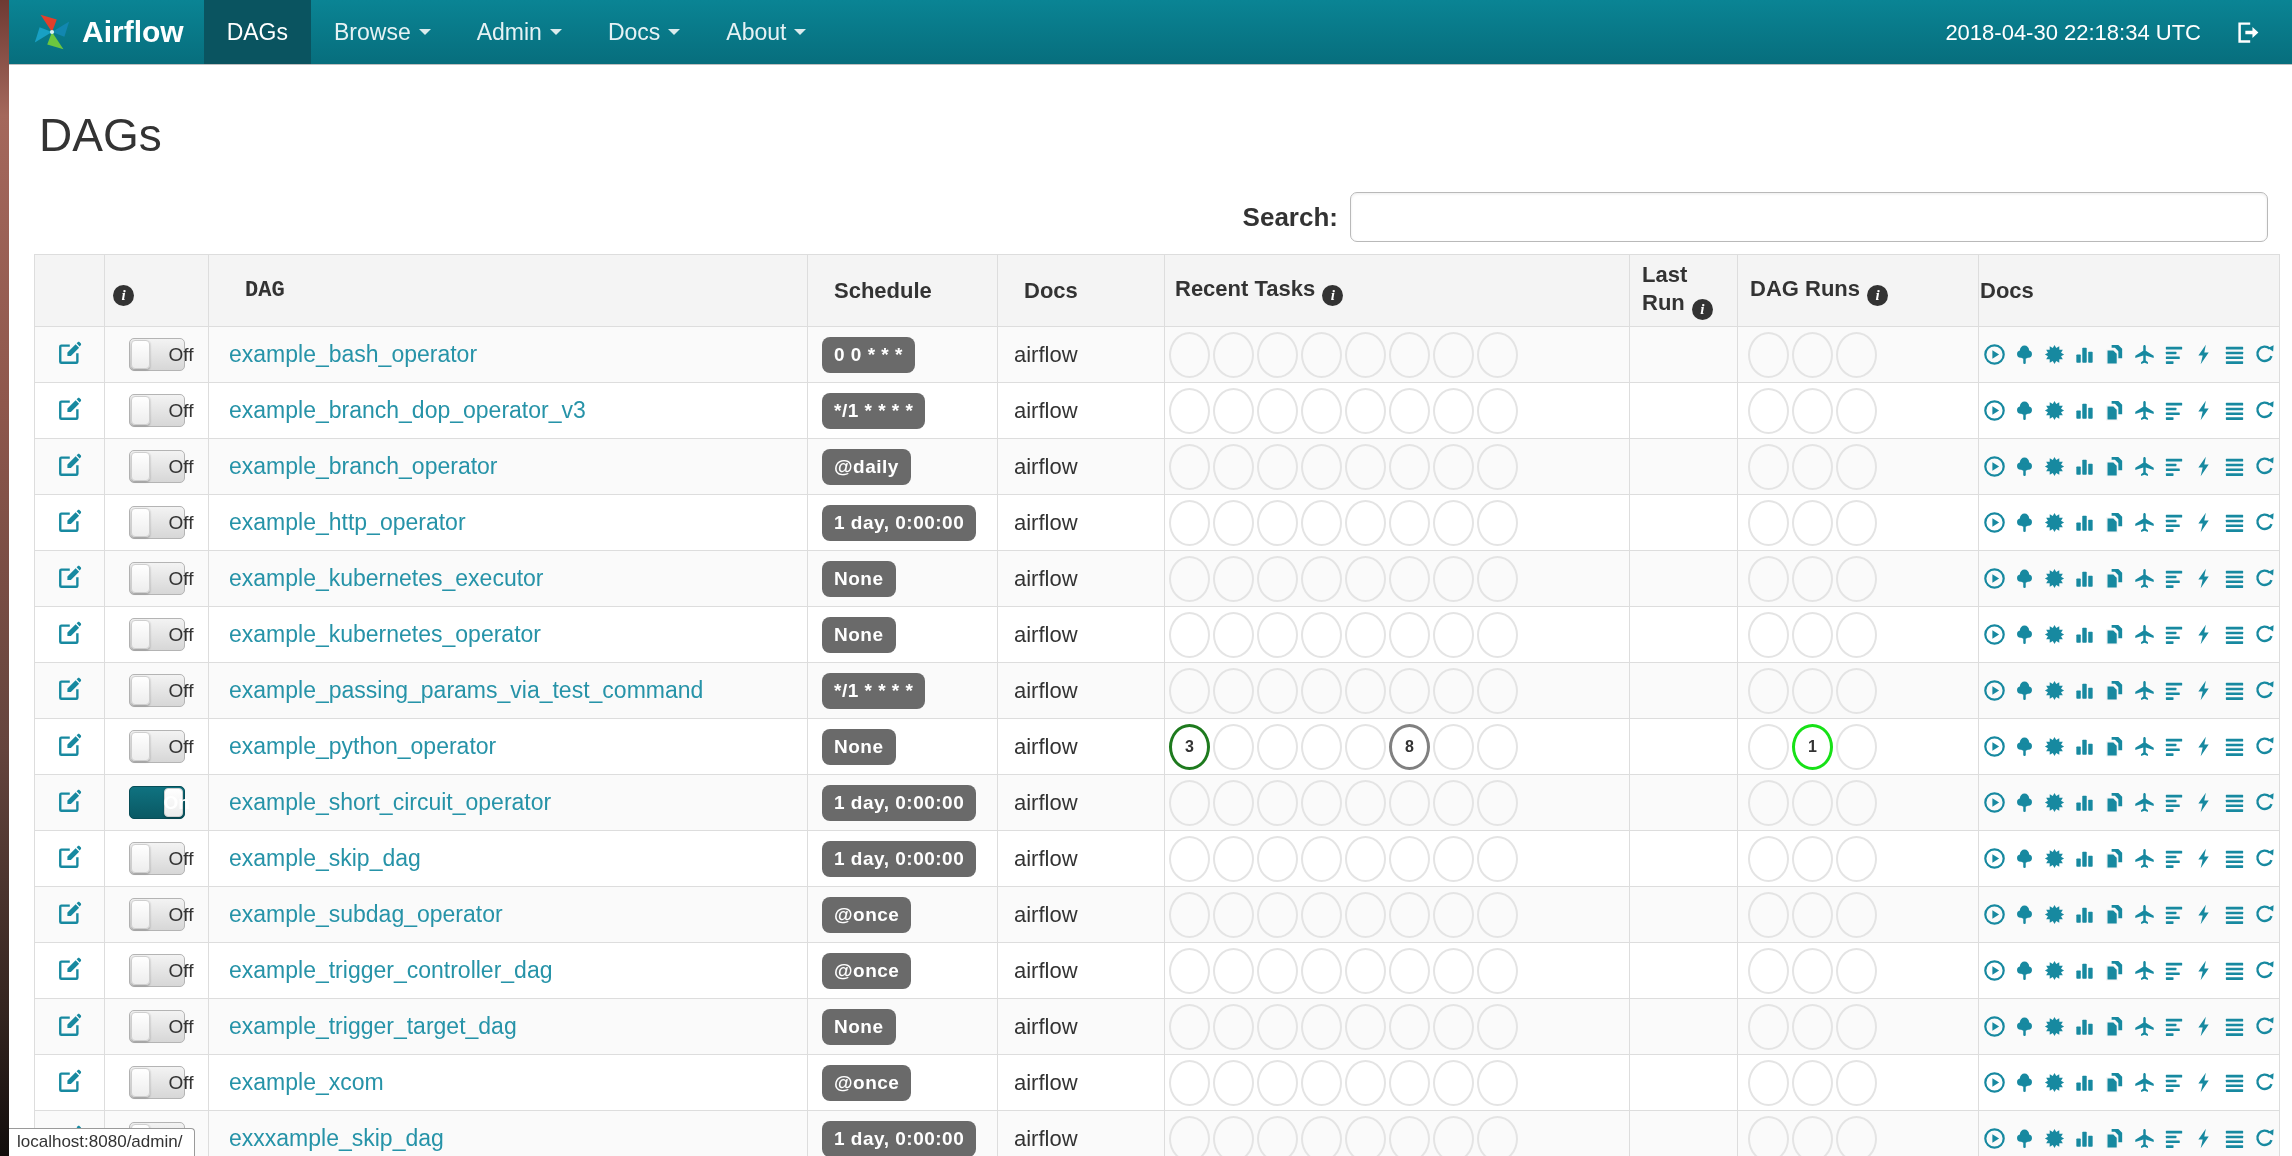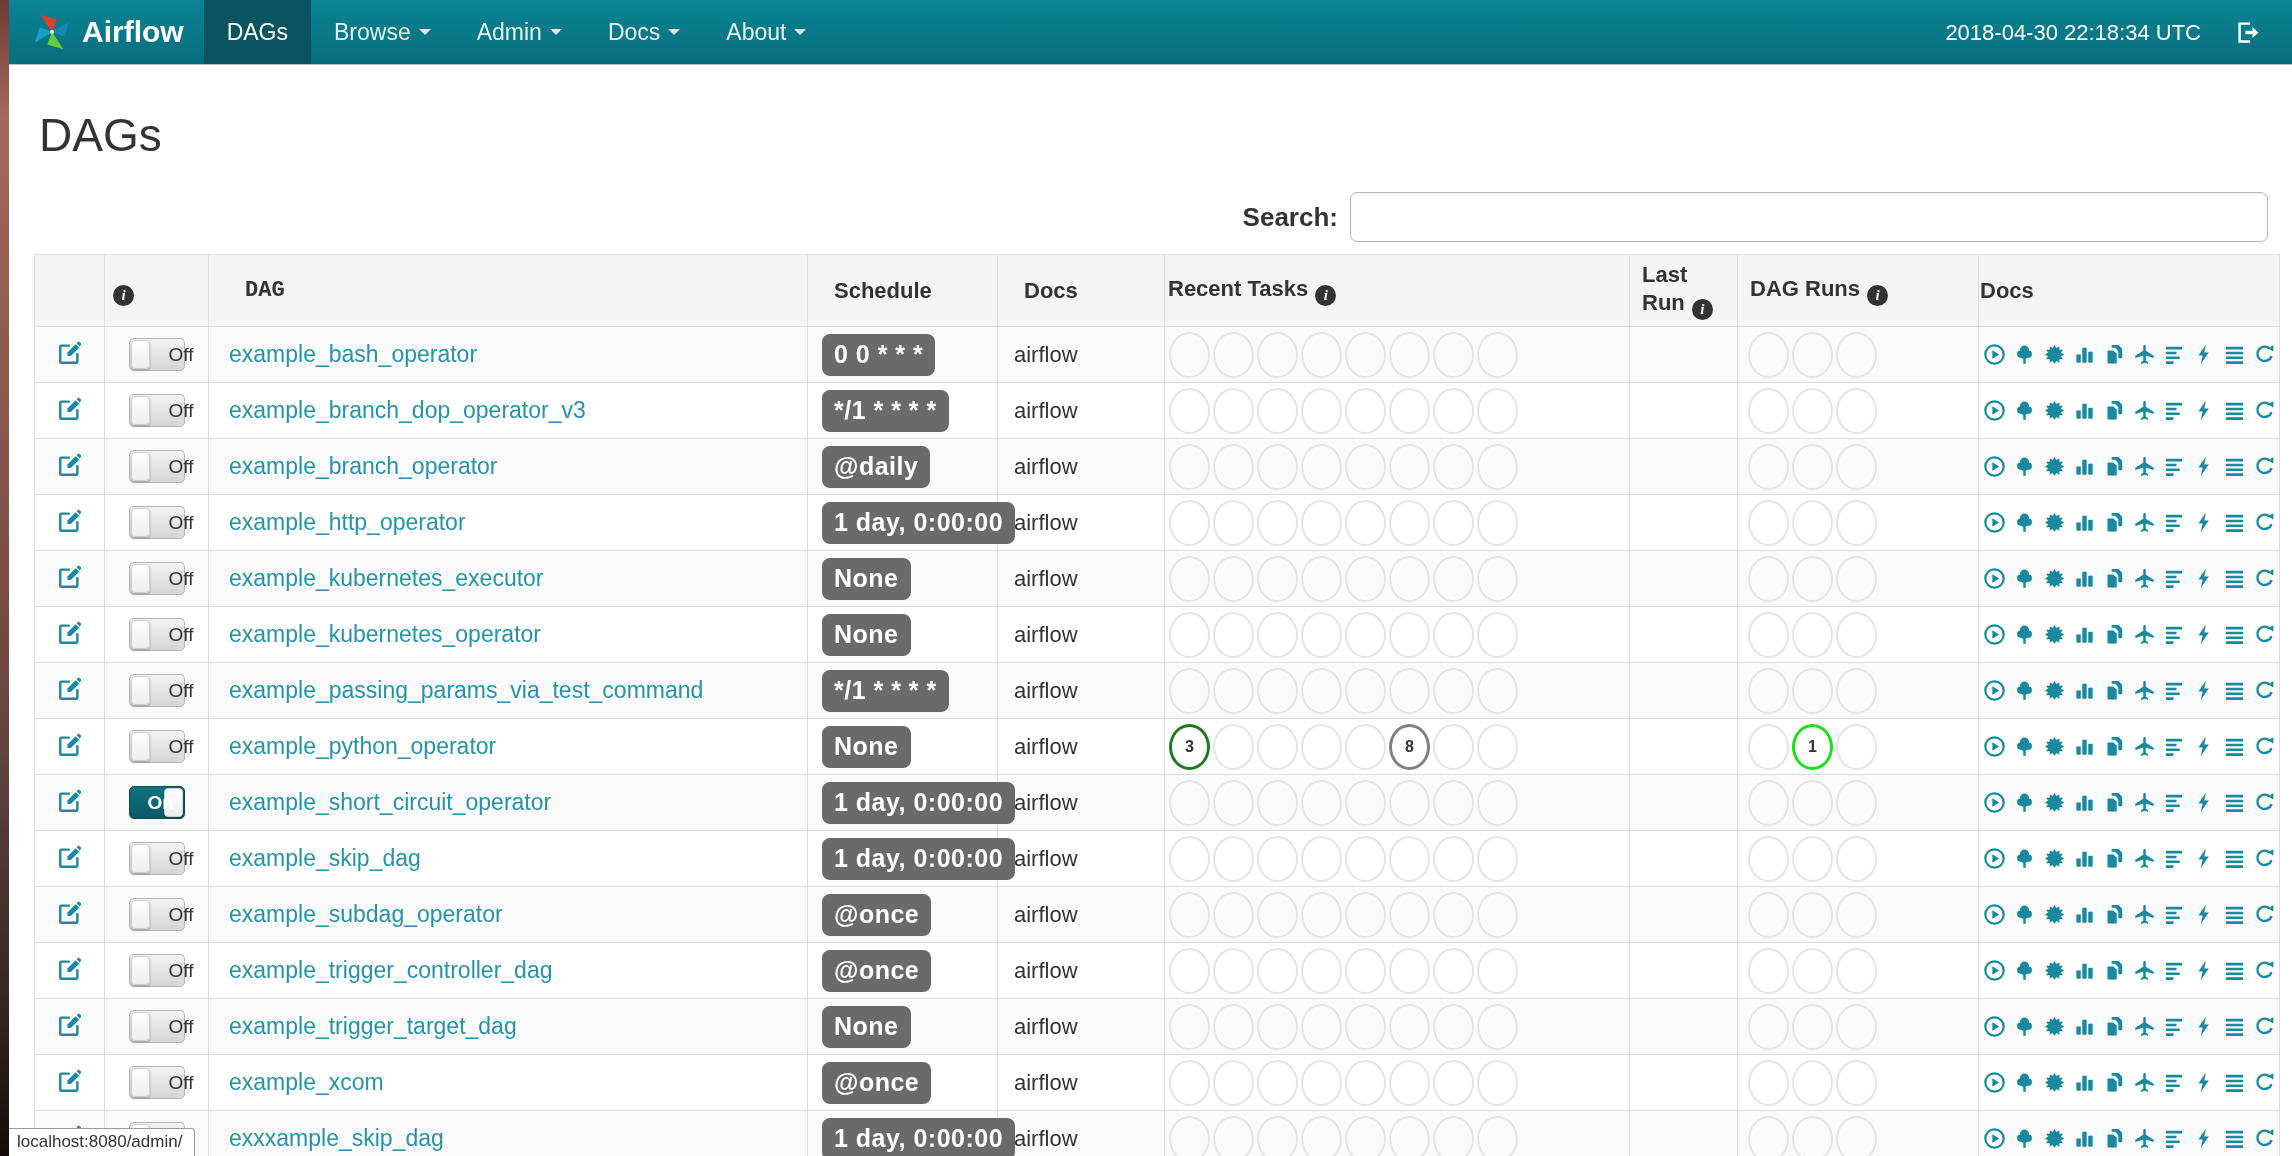--- a/index.html
+++ b/index.html
@@ -50,21 +50,21 @@
   .dags th, .dags td{ border:1px solid #ddd; }
   .dags thead th{ height:72px; background:#f4f4f4; font-size:22px; font-weight:bold;
                   color:#333; text-align:left; vertical-align:middle; }
   .dags tbody td{ height:56px; vertical-align:middle; }
   .dags tbody tr:nth-child(odd){ background:#fafafa; }
 
   th.h-info{ text-align:center; }
   th.h-dag{ padding-left:36px;font-family:Liberation Mono, monospace; }
   th.h-sched{ padding-left:26px; }
   th.h-owner{ padding-left:26px; }
-  th.h-recent{ padding-left:3px; }
+  th.h-recent{ padding-left:10px; }
   th.h-lastrun{ padding-left:12px; line-height:1.3; }
   th.h-dagruns{ padding-left:12px; }
   th.h-links{ text-align:center; }
 
   .info-badge{ display:inline-flex; width:21px; height:21px; border-radius:50%;
     background:#333; color:#fff; align-items:center; justify-content:center;
     font-size:15px; font-weight:bold; font-family:"Liberation Serif",serif; font-style:italic;
     vertical-align:-4px; margin-left:7px; }
   .info-badge::after{ content:"i"; }
 
@@ -75,28 +75,28 @@
   td.c-toggle{ text-align:center; }
   .toggle{ position:relative; display:inline-block; width:56px; height:33px; border-radius:5px;
     border:1px solid #b4b4b4; background:linear-gradient(#f3f3f3,#d7d7d7); vertical-align:middle; cursor:pointer; }
   .toggle .knob{ position:absolute; top:1px; left:1px; width:19px; height:29px;
     background:linear-gradient(#ffffff,#ededed); border:1px solid #cfcfcf; border-radius:4px;
     box-shadow:0 1px 2px rgba(0,0,0,.3); }
   .toggle .tlabel{ position:absolute; left:21px; right:0; top:0; text-align:center;
     line-height:31px; font-size:19px; color:#333;margin-left:18px; }
   .toggle.on{ background:linear-gradient(var(--toggle-on,#0f7280),#0a5964); border-color:#084d57; }
   .toggle.on .knob{ left:auto; right:1px; }
-  .toggle.on .tlabel{ left:0; right:21px; color:#fff; font-weight:bold; }
+  .toggle.on .tlabel{ left:16px; right:21px; color:#fff; font-weight:bold; }
 
   td.c-dag{ padding-left:20px; }
   .dag-link{ color:var(--link,#2693a8); font-size:23px; text-decoration:none; cursor:pointer; }
 
   td.c-sched{ padding-left:14px; }
   .badge{ display:inline-block; background:var(--badge,#6a6a6a); color:#fff; font-weight:bold;
-    font-size:25px; line-height:1; padding:8px 12px 9px; border-radius:8px; letter-spacing:.5px; white-space:nowrap; }
+    font-size:19px; line-height:1; padding:8px 12px 9px; border-radius:8px; letter-spacing:.5px; white-space:nowrap; }
 
   td.c-owner{ font-size:22px; color:#333; padding-left:16px; }
 
   td.c-recent{ padding-left:4px; }
   td.c-dagruns{ padding-left:10px; }
   .circles{ display:flex; gap:3px; }
   .circle{ width:41px; height:46px; border:2px solid #e4e4e4; border-radius:50%;
     display:flex; align-items:center; justify-content:center; font-size:16px; color:#333;
     background:transparent; cursor:pointer; }
   .circle.filled{ border-width:3px; font-weight:bold; }

